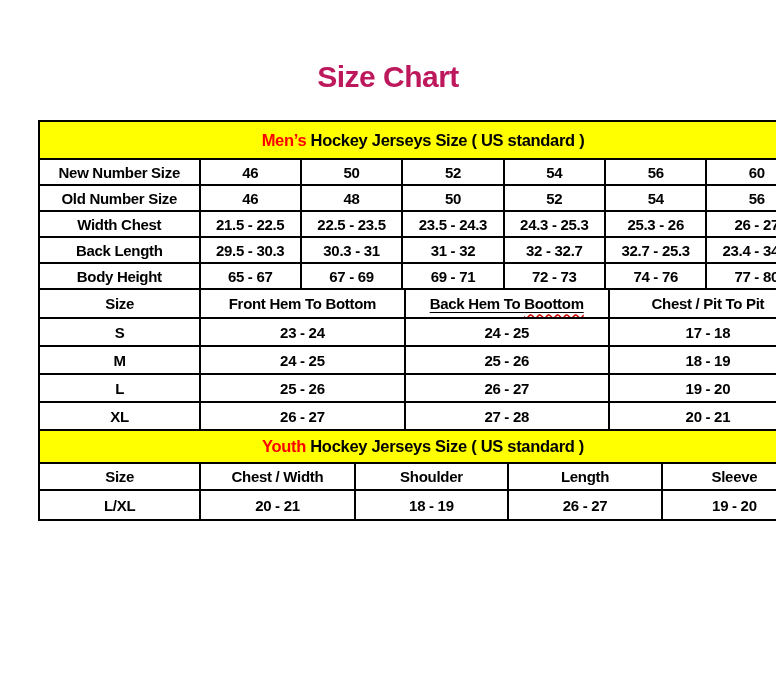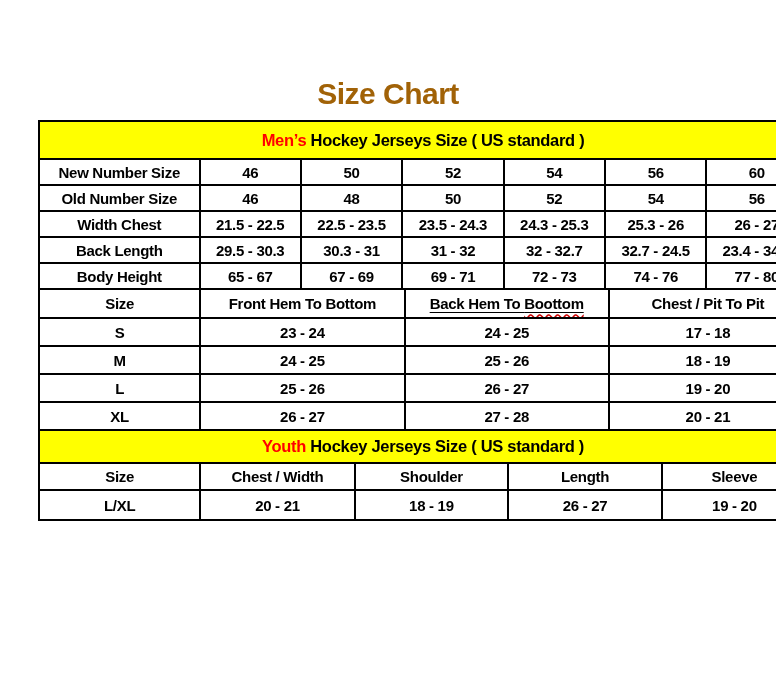--- a/index.html
+++ b/index.html
@@ -9,23 +9,23 @@
   }
   body {
     width: 776px;
     height: 692px;
     font-family: "Liberation Sans", sans-serif;
     position: relative;
     overflow: hidden;
   }
   .page-title {
     margin: 0;
-    padding-top: 77px;
+    padding-top: 60px;
     text-align: center;
-    color: #a16207;
+    color: #be185d;
     font-size: 30px;
     font-weight: bold;
     letter-spacing: -0.5px;
   }
   .tables-wrap {
     position: absolute;
     left: 38px;
     top: 120px;
     width: 696px;
   }
@@ -123,21 +123,21 @@
             <td>24.3 - 25.3</td>
             <td>25.3 - 26</td>
             <td>26 - 27</td>
           </tr>
           <tr class="data-row">
             <td>Back Length</td>
             <td>29.5 - 30.3</td>
             <td>30.3 - 31</td>
             <td>31 - 32</td>
             <td>32 - 32.7</td>
-            <td>32.7 - 24.5</td>
+            <td>32.7 - 25.3</td>
             <td>23.4 - 34.6</td>
           </tr>
           <tr class="data-row">
             <td>Body Height</td>
             <td>65 - 67</td>
             <td>67 - 69</td>
             <td>69 - 71</td>
             <td>72 - 73</td>
             <td>74 - 76</td>
             <td>77 - 80</td>

